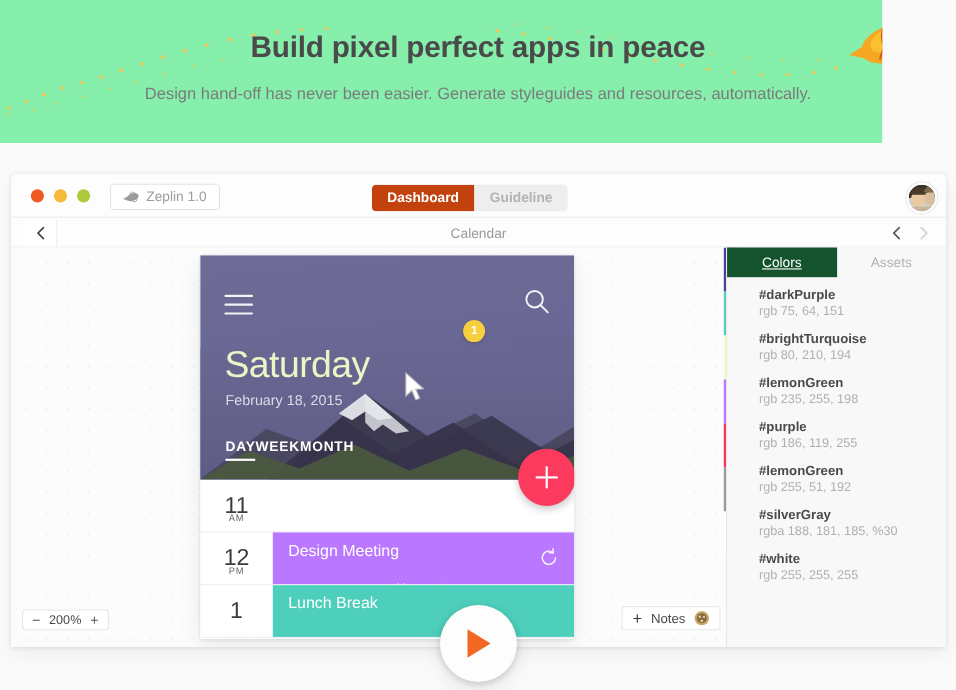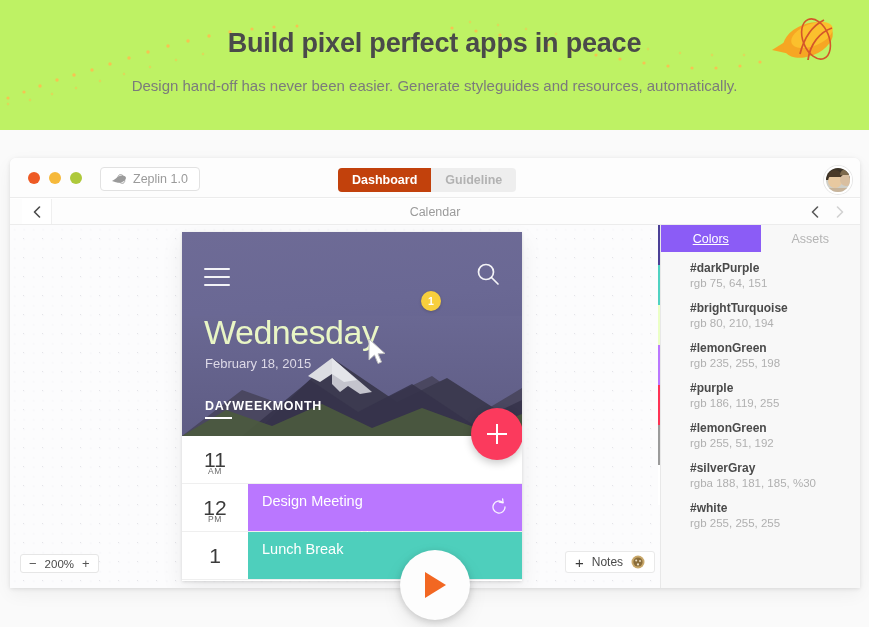--- a/index.html
+++ b/index.html
@@ -8,22 +8,22 @@
     width: 869px; height: 627px;
     overflow: hidden;
     background: #fafafa;
     font-family: "Liberation Sans", sans-serif;
     -webkit-font-smoothing: antialiased;
   }
 
   
   .promo {
     position: absolute; left: 0; top: 0;
-    width: 869px; height: 130px;
-    background: #bef264;
+    width: 802px; height: 130px;
+    background: #86efac;
     overflow: hidden;
   }
   .promo-title {
     position: absolute; left: 0; top: 28px; width: 869px;
     text-align: center;
     font-size: 27px; font-weight: bold; color: #4a4a4a;
     letter-spacing: -0.2px;
   }
   .promo-sub {
     position: absolute; left: 0; top: 77px; width: 869px;
@@ -214,21 +214,21 @@
     position: absolute; left: 660px; top: 225px;
     width: 200px; height: 363px;
     background: #f8f8f8;
     border-left: 1px solid #e8e8e8;
   }
   .panel-tabs { display: flex; height: 27px; }
   .panel-tab {
     flex: 1; display: flex; align-items: center; justify-content: center;
     font-size: 12.5px; color: #b4b4b4; cursor: pointer;
   }
-  .panel-tab.active { background: #8b5cf6; color: #ffffff; text-decoration: underline; }
+  .panel-tab.active { background: #14532d; color: #ffffff; text-decoration: underline; }
   .color-list { padding: 9px 0 0 29px; }
   .color-row { height: 40px; }
   .color-name { font-size: 12px; font-weight: bold; color: #4a4a4a; }
   .color-val { font-size: 11.5px; color: #b0b0b0; margin-top: 2px; }
 
   
   .zoom-ctl {
     position: absolute; left: 20px; top: 554px;
     display: flex; align-items: center; gap: 8px;
     height: 19px; padding: 0 8px;
@@ -425,21 +425,21 @@
 
       <div class="search-ico">
         <svg width="24" height="24" viewBox="0 0 24 24">
           <circle cx="10" cy="10" r="7.5" stroke="rgba(255,255,255,0.92)" stroke-width="1.7" fill="none"></circle>
           <path d="M15.5 15.5 L22 22" stroke="rgba(255,255,255,0.92)" stroke-width="1.7" stroke-linecap="round"></path>
         </svg>
       </div>
 
       <div class="badge-one">1</div>
 
-      <div class="day-name">Wednesday</div>
+      <div class="day-name">Saturday</div>
       <div class="day-date">February 18, 2015</div>
 
       <svg class="cursor-arrow" viewBox="0 0 22 28">
         <path d="M2 1 L2 22 L7.5 17 L11 25.5 L14.5 24 L11 15.8 L18 15.5 Z" fill="#ffffff" stroke="#bdbdbd" stroke-width="1"></path>
       </svg>
 
       <div class="seg">
         <span class="on">DAY</span>
         <span>WEEK</span>
         <span>MONTH</span>

